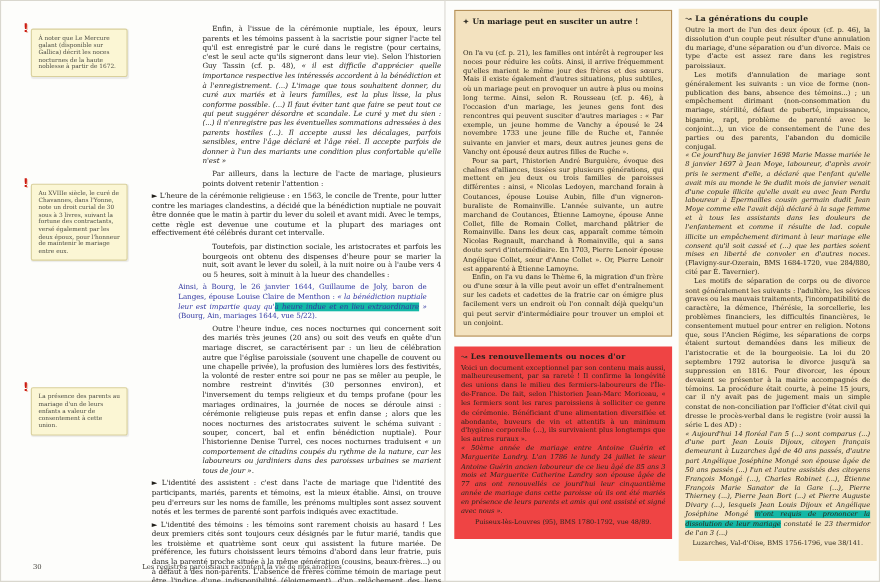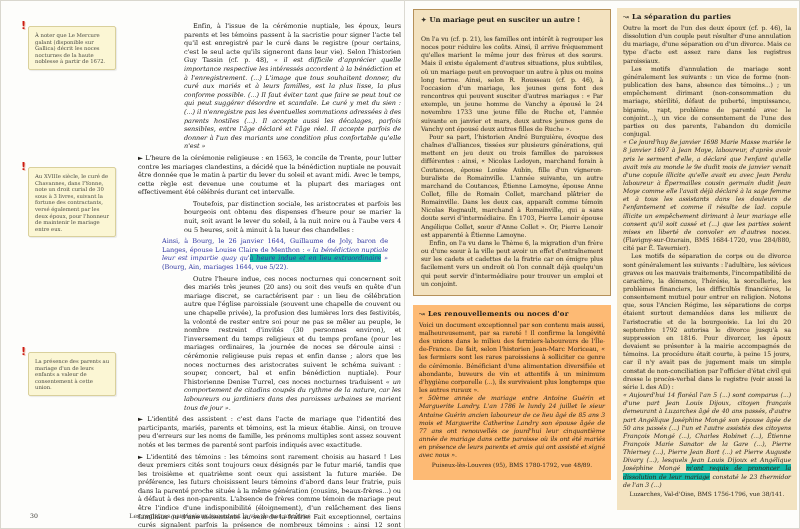--- a/index.html
+++ b/index.html
@@ -24,22 +24,22 @@
   .footer{position:absolute;bottom:10px;font-size:6.2px;color:#3c3a33;}
   .footer-left{left:30px;width:360px;display:flex;}
   .footer-left .pnum{width:20px;}
   .footer-left .ftxt{flex:1;text-align:center;}
 
   
   .page-right{position:absolute;left:405px;top:0;width:395px;height:529px;overflow:hidden;}
   .rp-col1{position:absolute;left:8px;top:9px;width:198px;}
   .rp-col2{position:absolute;left:212px;top:8px;width:180px;background:#f3e3c1;padding:5px 6px 6px 6px;box-sizing:border-box;}
   .cream-box{background:#f3e2bf;border:1px solid #b5915a;padding:6px 7px 7px 7px;box-sizing:border-box;}
-  .cream-panel{background:#fdba74;margin-top:9px;padding:5px 6px 6px 6px;box-sizing:border-box;}
-  .box-title{font-weight:bold;font-size:6.9px;line-height:9px;color:#23211c;margin:0 0 10px 0;}
+  .cream-panel{background:#ef4444;margin-top:9px;padding:5px 6px 6px 6px;box-sizing:border-box;}
+  .box-title{font-weight:bold;font-size:6.9px;line-height:9px;color:#23211c;margin:0 0 20px 0;}
   .sec-title{font-size:6.9px;line-height:9px;color:#23211c;margin:0 0 2px 0;font-weight:bold;letter-spacing:.2px;}
   .sec-icon{font-family:"DejaVu Sans","Liberation Sans",sans-serif;font-weight:normal;margin-right:3px;color:#35322a;}
   .bullet-icon{margin-right:3px;color:#35322a;font-size:6.5px;}
   .page-right p.rp{margin:0;text-align:justify;font-size:6.15px;line-height:8.15px;color:#2a261d;letter-spacing:-0.05px;}
   .page-right p.rp.indent{text-indent:8px;}
   .rp-source{text-align:center;font-size:5.9px;line-height:8px;color:#2a261d;margin-top:1px;}
 </style>
 </head>
 <body>
 
@@ -55,20 +55,21 @@
       <span class="excl">!</span>
       <span>Au XVIIIe siècle, le curé de Chavannes, dans l'Yonne, note un droit curial de 30 sous à 3 livres, suivant la fortune des contractants, versé également par les deux époux, pour l'honneur de maintenir le mariage entre eux.</span>
     </div>
     <div class="margin-note" style="top:352px;">
       <span class="excl">!</span>
       <span>La présence des parents au mariage d'un de leurs enfants a valeur de consentement à cette union.</span>
     </div>
 
     <div class="content-col">
       <p class="indent"><span>Enfin, à l'issue de la cérémonie nuptiale, les époux, leurs parents et les témoins passent à la sacristie pour signer l'acte tel qu'il est enregistré par le curé dans le registre (pour certains, c'est le seul acte qu'ils signeront dans leur vie). Selon l'historien Guy Tassin (cf. p. 48), </span><span class="seg-i">« il est difficile d'apprécier quelle importance respective les intéressés accordent à la bénédiction et à l'enregistrement. (...) L'image que tous souhaitent donner, du curé aux mariés et à leurs familles, est la plus lisse, la plus conforme possible. (...) Il faut éviter tant que faire se peut tout ce qui peut suggérer désordre et scandale. Le curé y met du sien : (...) il n'enregistre pas les éventuelles sommations adressées à des parents hostiles (...). Il accepte aussi les décalages, parfois sensibles, entre l'âge déclaré et l'âge réel. Il accepte parfois de donner à l'un des mariants une condition plus confortable qu'elle n'est »</span></p>
+      <p class="indent"><span>Par ailleurs, dans la lecture de l'acte de mariage, plusieurs points doivent retenir l'attention :</span></p>
       <p><span class="seg-b">► L'heure de la cérémonie religieuse :</span><span> en 1563, le concile de Trente, pour lutter contre les mariages clandestins, a décidé que la bénédiction nuptiale ne pouvait être donnée que le matin à partir du lever du soleil et avant midi. Avec le temps, cette règle est devenue une coutume et la plupart des mariages ont effectivement été célébrés durant cet intervalle.</span></p>
       <p class="indent"><span>Toutefois, par distinction sociale, les aristocrates et parfois les bourgeois ont obtenu des dispenses d'heure pour se marier la nuit, soit avant le lever du soleil, à la nuit noire ou à l'aube vers 4 ou 5 heures, soit à minuit à la lueur des chandelles :</span></p>
       <p class="quote-blue block-quote"><span>Ainsi, à Bourg, le 26 janvier 1644, Guillaume de Joly, baron de Langes, épouse Louise Claire de Menthon : </span><span class="seg-i">« la bénédiction nuptiale leur est impartie quay qu'</span><span class="seg-i seg-hl">à heure indue et en lieu extraordinaire</span><span class="seg-i"> »</span><span> (Bourg, Ain, mariages 1644, vue 5/22).</span></p>
       <p class="indent"><span>Outre l'heure indue, ces noces nocturnes qui concernent soit des mariés très jeunes (20 ans) ou soit des veufs en quête d'un mariage discret, se caractérisent par : un lieu de célébration autre que l'église paroissiale (souvent une chapelle de couvent ou une chapelle privée), la profusion des lumières lors des festivités, la volonté de rester entre soi pour ne pas se mêler au peuple, le nombre restreint d'invités (30 personnes environ), et l'inversement du temps religieux et du temps profane (pour les mariages ordinaires, la journée de noces se déroule ainsi : cérémonie religieuse puis repas et enfin danse ; alors que les noces nocturnes des aristocrates suivent le schéma suivant : souper, concert, bal et enfin bénédiction nuptiale). Pour l'historienne Denise Turrel, ces noces nocturnes traduisent </span><span class="seg-i">« un comportement de citadins coupés du rythme de la nature, car les laboureurs ou jardiniers dans des paroisses urbaines se marient tous de jour »</span><span>.</span></p>
       <p><span class="seg-b">► L'identité des assistent :</span><span> c'est dans l'acte de mariage que l'identité des participants, mariés, parents et témoins, est la mieux établie. Ainsi, on trouve peu d'erreurs sur les noms de famille, les prénoms multiples sont assez souvent notés et les termes de parenté sont parfois indiqués avec exactitude.</span></p>
       <p><span class="seg-b">► L'identité des témoins :</span><span> les témoins sont rarement choisis au hasard ! Les deux premiers cités sont toujours ceux désignés par le futur marié, tandis que les troisième et quatrième sont ceux qui assistent la future mariée. De préférence, les futurs choisissent leurs témoins d'abord dans leur fratrie, puis dans la parenté proche située à la même génération (cousins, beaux-frères...) ou à défaut à des non-parents. L'absence de frères comme témoin de mariage peut être l'indice d'une indisponibilité (éloignement), d'un relâchement des liens familiaux ou d'une mésentente au sein de la fratrie. Fait exceptionnel, certains curés signalent parfois la présence de nombreux témoins : ainsi 12 sont présents au mariage de Jean-François David et de Marie-Anatolia Divemois, à Nozeroy (39), le mardi 8 février 1763 (cité par Roger Martine, cf. p. 48). Pour Guy Tassin, un nombre important de témoins peut être l'indice d'une situation particulière : </span></p>
 
     </div>
 
     <div class="footer footer-left">
@@ -96,21 +97,21 @@
           <span class="sec-icon">↝</span><span>Les renouvellements ou noces d'or</span>
         </p>
         <p class="rp"><span>Voici un document exceptionnel par son contenu mais aussi, malheureusement, par sa rareté ! Il confirme la longévité des unions dans le milieu des fermiers-laboureurs de l'Île-de-France. De fait, selon l'historien Jean-Marc Moriceau, « les fermiers sont les rares paroissiens à solliciter ce genre de cérémonie. Bénéficiant d'une alimentation diversifiée et abondante, buveurs de vin et attentifs à un minimum d'hygiène corporelle (...), ils survivaient plus longtemps que les autres ruraux ».</span></p>
         <p class="rp"><span class="seg-i">« 50ème année de mariage entre Antoine Guérin et Marguerite Landry. L'an 1786 le lundy 24 juillet le sieur Antoine Guérin ancien laboureur de ce lieu âgé de 85 ans 3 mois et Marguerite Catherine Landry son épouse âgée de 77 ans ont renouvellés ce jourd'hui leur cinquantième année de mariage dans cette paroisse où ils ont été mariés en présence de leurs parents et amis qui ont assisté et signé avec nous »</span><span>.</span></p>
         <p class="rp-source">Puiseux-lès-Louvres (95), BMS 1780-1792, vue 48/89.</p>
       </div>
     </div>
 
     <div class="rp-col2">
       <p class="sec-title">
-        <span class="sec-icon">↝</span><span>La séparation du parties</span>
+        <span class="sec-icon">↝</span><span>La générations du couple</span>
       </p>
       <p class="rp"><span>Outre la mort de l'un des deux époux (cf. p. 46), la dissolution d'un couple peut résulter d'une annulation du mariage, d'une séparation ou d'un divorce. Mais ce type d'acte est assez rare dans les registres paroissiaux.</span></p>
       <p class="rp indent"><span>Les motifs d'annulation de mariage sont généralement les suivants : un vice de forme (non-publication des bans, absence des témoins...) ; un empêchement dirimant (non-consommation du mariage, stérilité, défaut de puberté, impuissance, bigamie, rapt, problème de parenté avec le conjoint...), un vice de consentement de l'une des parties ou des parents, l'abandon du domicile conjugal.</span></p>
       <p class="rp"><span class="seg-i">« Ce jourd'huy 8e janvier 1698 Marie Masse mariée le 8 janvier 1697 à Jean Moye, laboureur, d'après avoir pris le serment d'elle, a déclaré que l'enfant qu'elle avait mis au monde le 9e dudit mois de janvier venait d'une copule illicite qu'elle avait eu avec Jean Perdu laboureur à Épermailles cousin germain dudit Jean Moye comme elle l'avait déjà déclaré à la sage femme et à tous les assistants dans les douleurs de l'enfantement et comme il résulte de lad. copule illicite un empêchement dirimant à leur mariage elle consent qu'il soit cassé et (...) que les parties soient mises en liberté de convoler en d'autres noces.</span><span> (Flavigny-sur-Ozerain, BMS 1684-1720, vue 284/880, cité par É. Tavernier).</span></p>
       <p class="rp indent"><span>Les motifs de séparation de corps ou de divorce sont généralement les suivants : l'adultère, les sévices graves ou les mauvais traitements, l'incompatibilité de caractère, la démence, l'hérésie, la sorcellerie, les problèmes financiers, les difficultés financières, le consentement mutuel pour entrer en religion. Notons que, sous l'Ancien Régime, les séparations de corps étaient surtout demandées dans les milieux de l'aristocratie et de la bourgeoisie. La loi du 20 septembre 1792 autorisa le divorce jusqu'à sa suppression en 1816. Pour divorcer, les époux devaient se présenter à la mairie accompagnés de témoins. La procédure était courte, à peine 15 jours, car il n'y avait pas de jugement mais un simple constat de non-conciliation par l'officier d'état civil qui dresse le procès-verbal dans le registre (voir aussi la série L des AD) :</span></p>
       <p class="rp"><span class="seg-i">« Aujourd'hui 14 floréal l'an 5 (...) sont comparus (...) d'une part Jean Louis Dijoux, citoyen français demeurant à Luzarches âgé de 40 ans passés, d'autre part Angélique Joséphine Mongé son épouse âgée de 50 ans passés (...) l'un et l'autre assistés des citoyens François Mongé (...), Charles Robinet (...), Étienne François Marie Sanator de la Gare (...), Pierre Thierney (...), Pierre Jean Bort (...) et Pierre Auguste Divary (...), lesquels Jean Louis Dijoux et Angélique Joséphine Mongé </span><span class="seg-i seg-hl">m'ont requis de prononcer la dissolution de leur mariage</span><span class="seg-i"> constaté le 23 thermidor de l'an 3 (...)</span></p>
       <p class="rp-source">Luzarches, Val-d'Oise, BMS 1756-1796, vue 38/141.</p>
     </div>
 
   </div>

